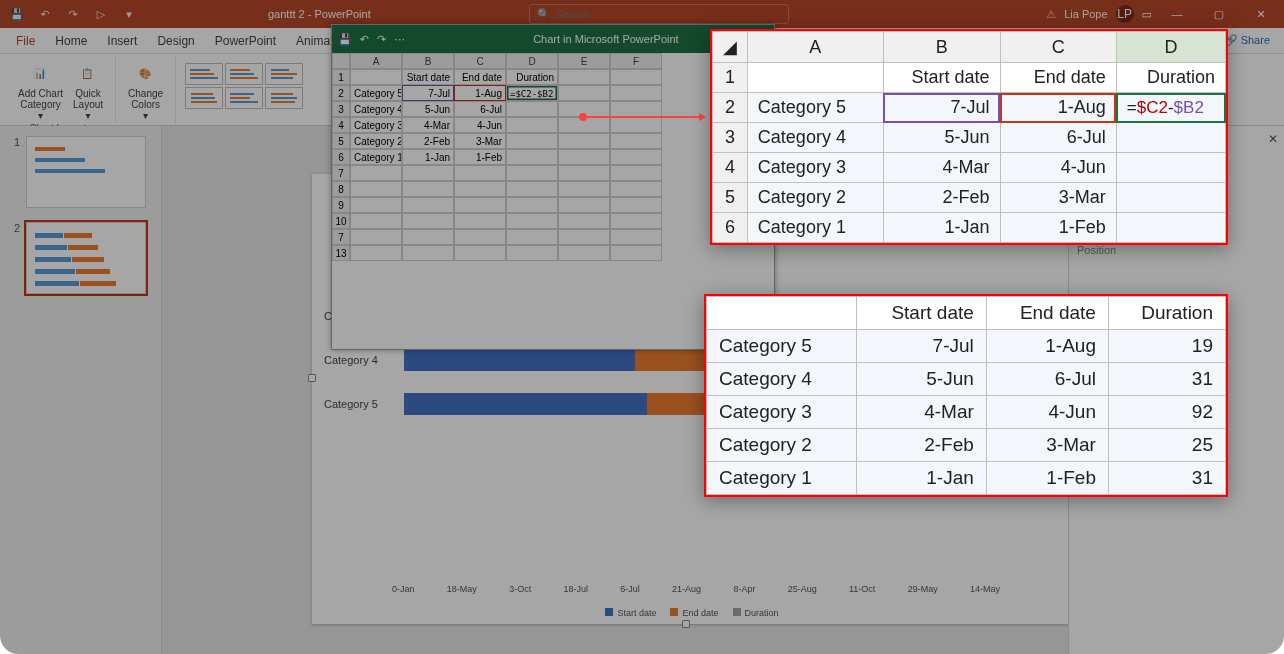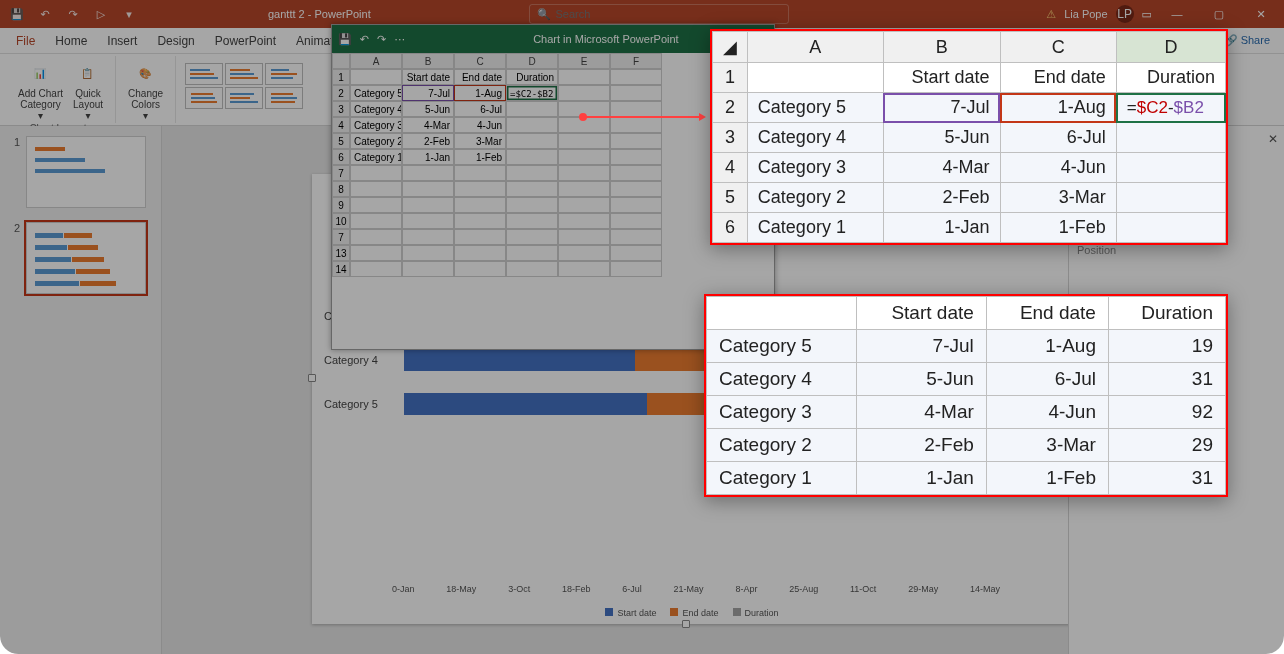--- a/index.html
+++ b/index.html
@@ -304,23 +304,23 @@
           <div class="gantt-bars">
                 <div class="gseg blue" style="left:2%;width:40%"></div>
                 <div class="gseg orange" style="left:42%;width:42%"></div>
               </div>
         </div>
       </div>
       <div class="xaxis">
         <span>0-Jan</span>
             <span>18-May</span>
             <span>3-Oct</span>
-            <span>18-Feb</span>
+            <span>18-Jul</span>
             <span>6-Jul</span>
-            <span>21-May</span>
+            <span>21-Aug</span>
             <span>8-Apr</span>
             <span>25-Aug</span>
             <span>11-Oct</span>
             <span>29-May</span>
             <span>14-May</span>
       </div>
       <div class="legend">
         <span><span class="sw" style="background:#4472c4"></span><span>Start date</span></span>
         <span><span class="sw" style="background:#ed7d31"></span><span>End date</span></span>
         <span><span class="sw" style="background:#a5a5a5"></span><span>Duration</span></span>
@@ -447,29 +447,20 @@
           <div class="rh">7</div>
           <div class="c"></div>
           <div class="c"></div>
           <div class="c"></div>
           <div class="c"></div>
           <div class="c"></div>
           <div class="c"></div>
         </div>
         <div class="erow">
           <div class="rh">13</div>
-          <div class="c"></div>
-          <div class="c"></div>
-          <div class="c"></div>
-          <div class="c"></div>
-          <div class="c"></div>
-          <div class="c"></div>
-        </div>
-        <div class="erow">
-          <div class="rh">14</div>
           <div class="c"></div>
           <div class="c"></div>
           <div class="c"></div>
           <div class="c"></div>
           <div class="c"></div>
           <div class="c"></div>
         </div>
       </div>
 </div>
 
@@ -557,21 +548,21 @@
   <tr class="shade">
             <td>Category 3</td>
             <td class="r">4-Mar</td>
             <td class="r">4-Jun</td>
             <td class="r">92</td>
           </tr>
   <tr class="shade">
             <td>Category 2</td>
             <td class="r">2-Feb</td>
             <td class="r">3-Mar</td>
-            <td class="r">29</td>
+            <td class="r">25</td>
           </tr>
   <tr class="shade">
             <td>Category 1</td>
             <td class="r">1-Jan</td>
             <td class="r">1-Feb</td>
             <td class="r">31</td>
           </tr>
 </tbody>
       </table>
 </div>

